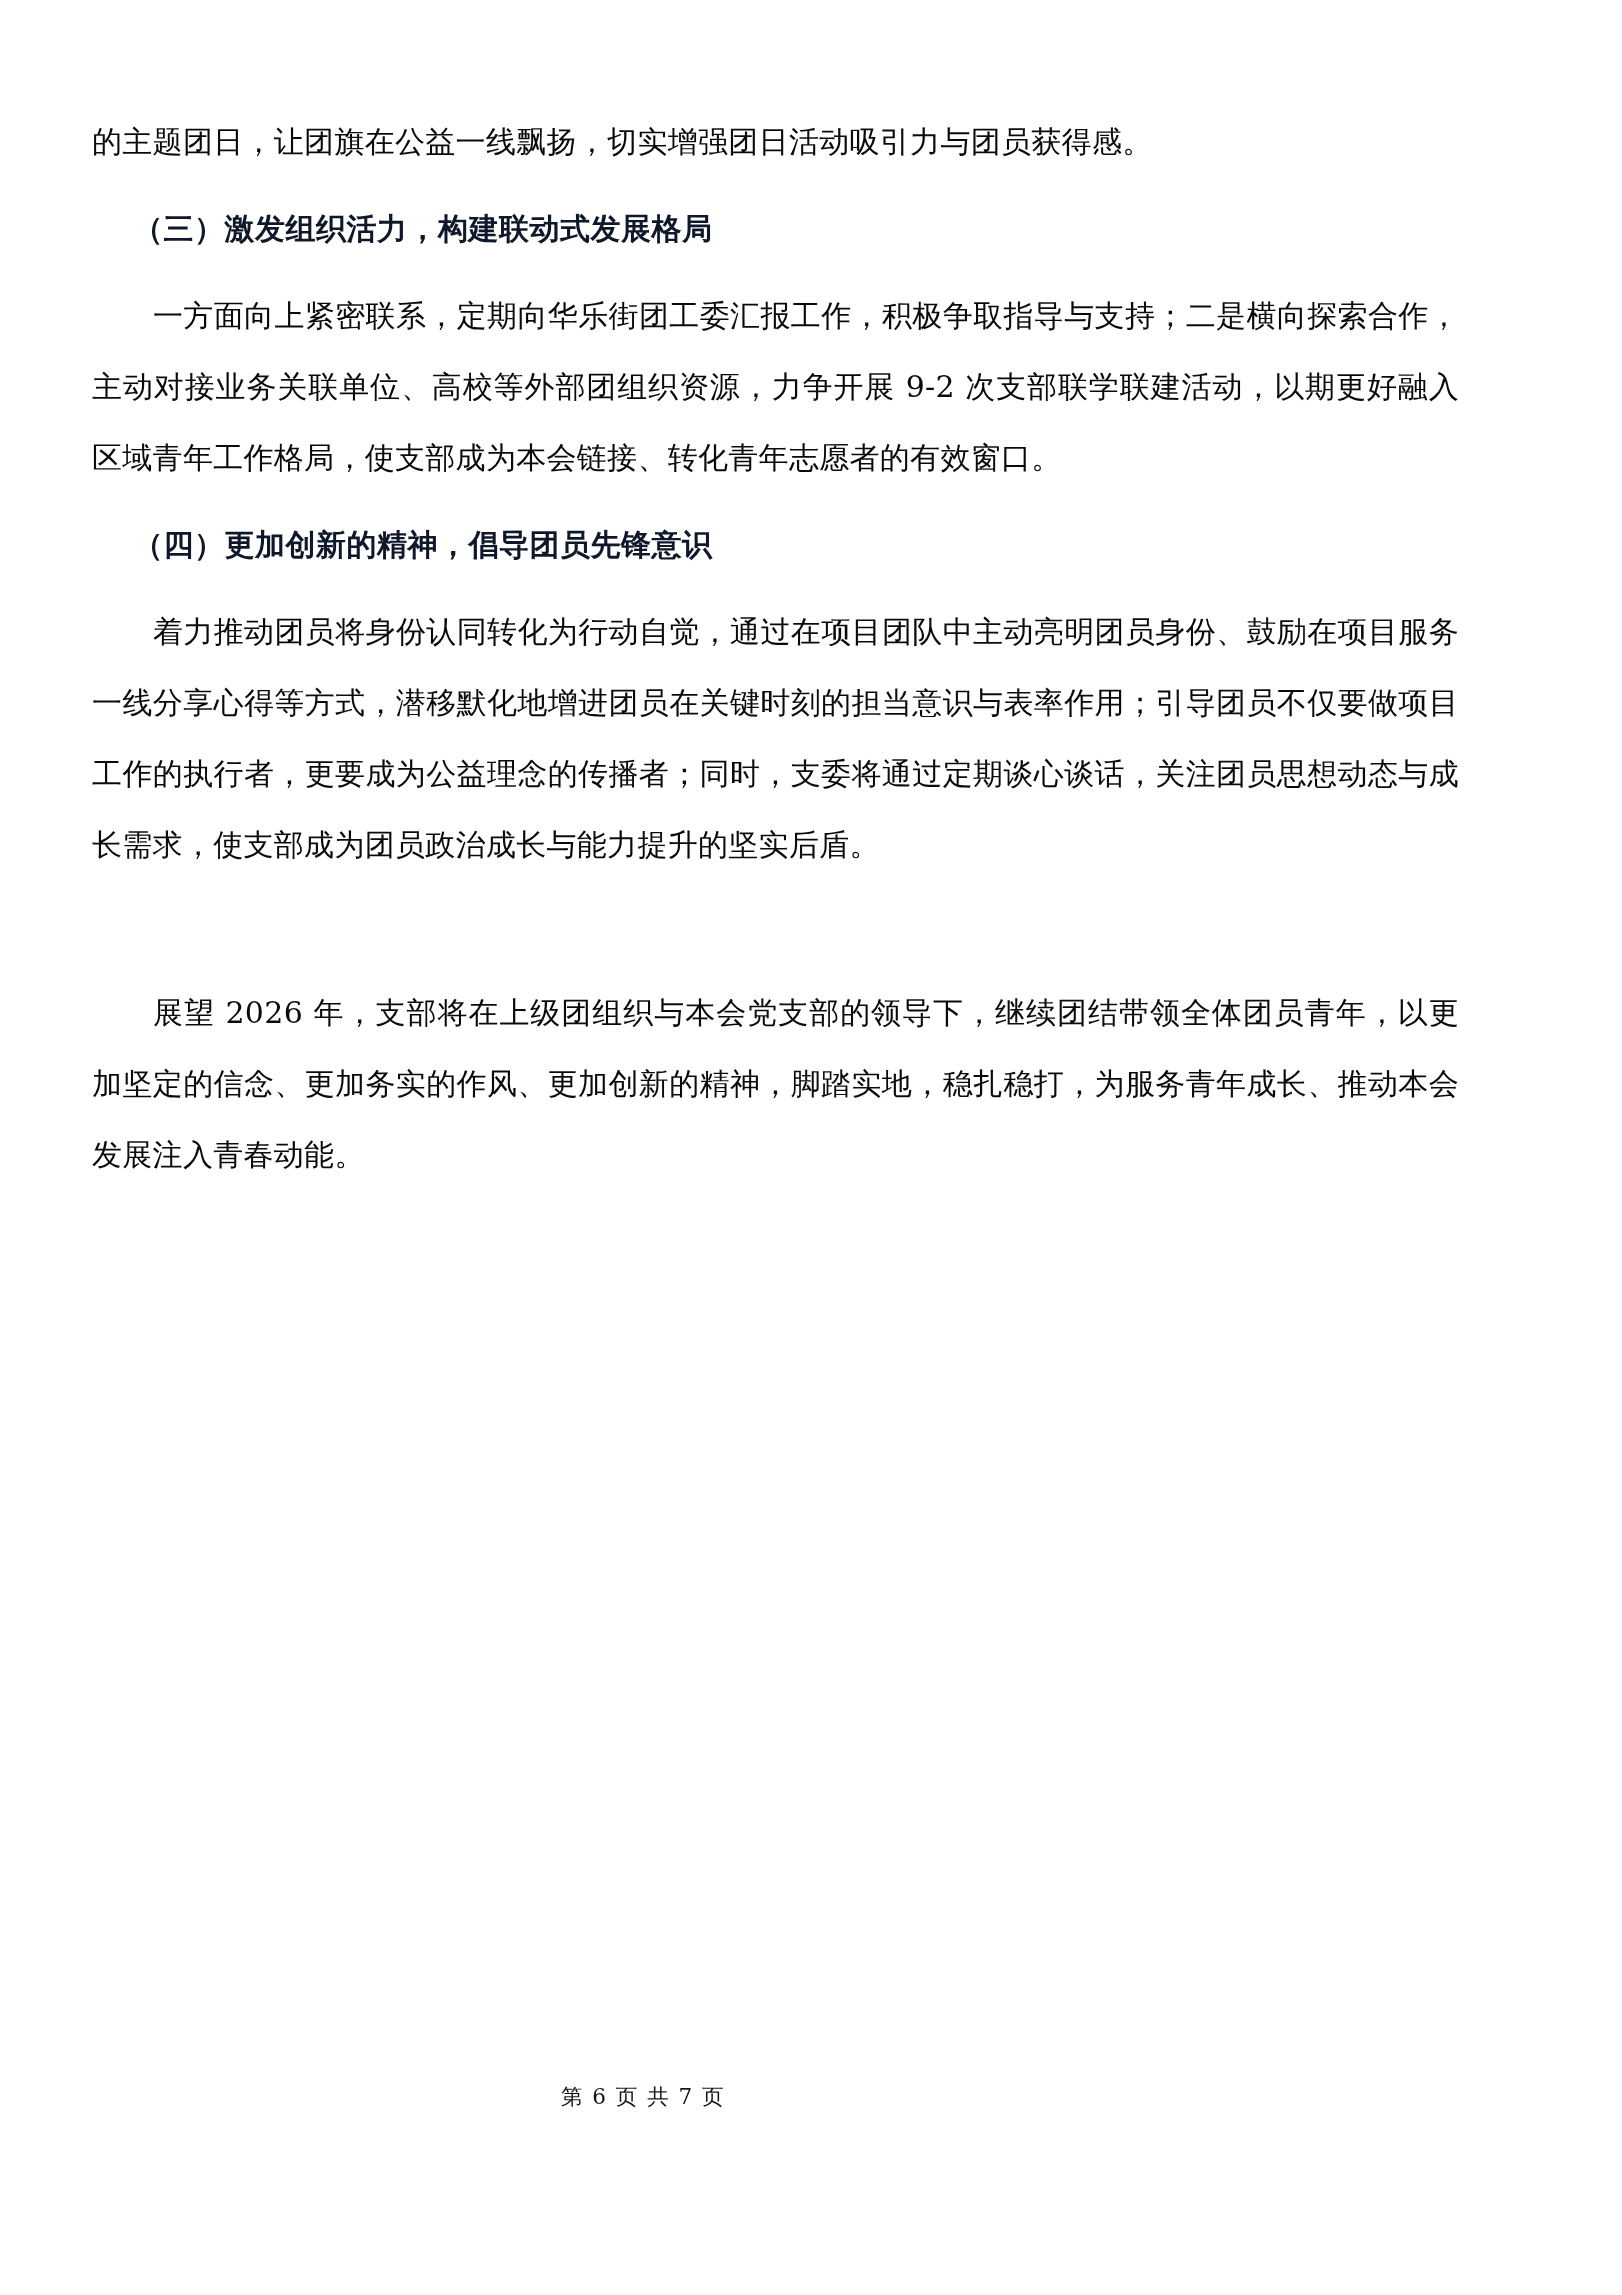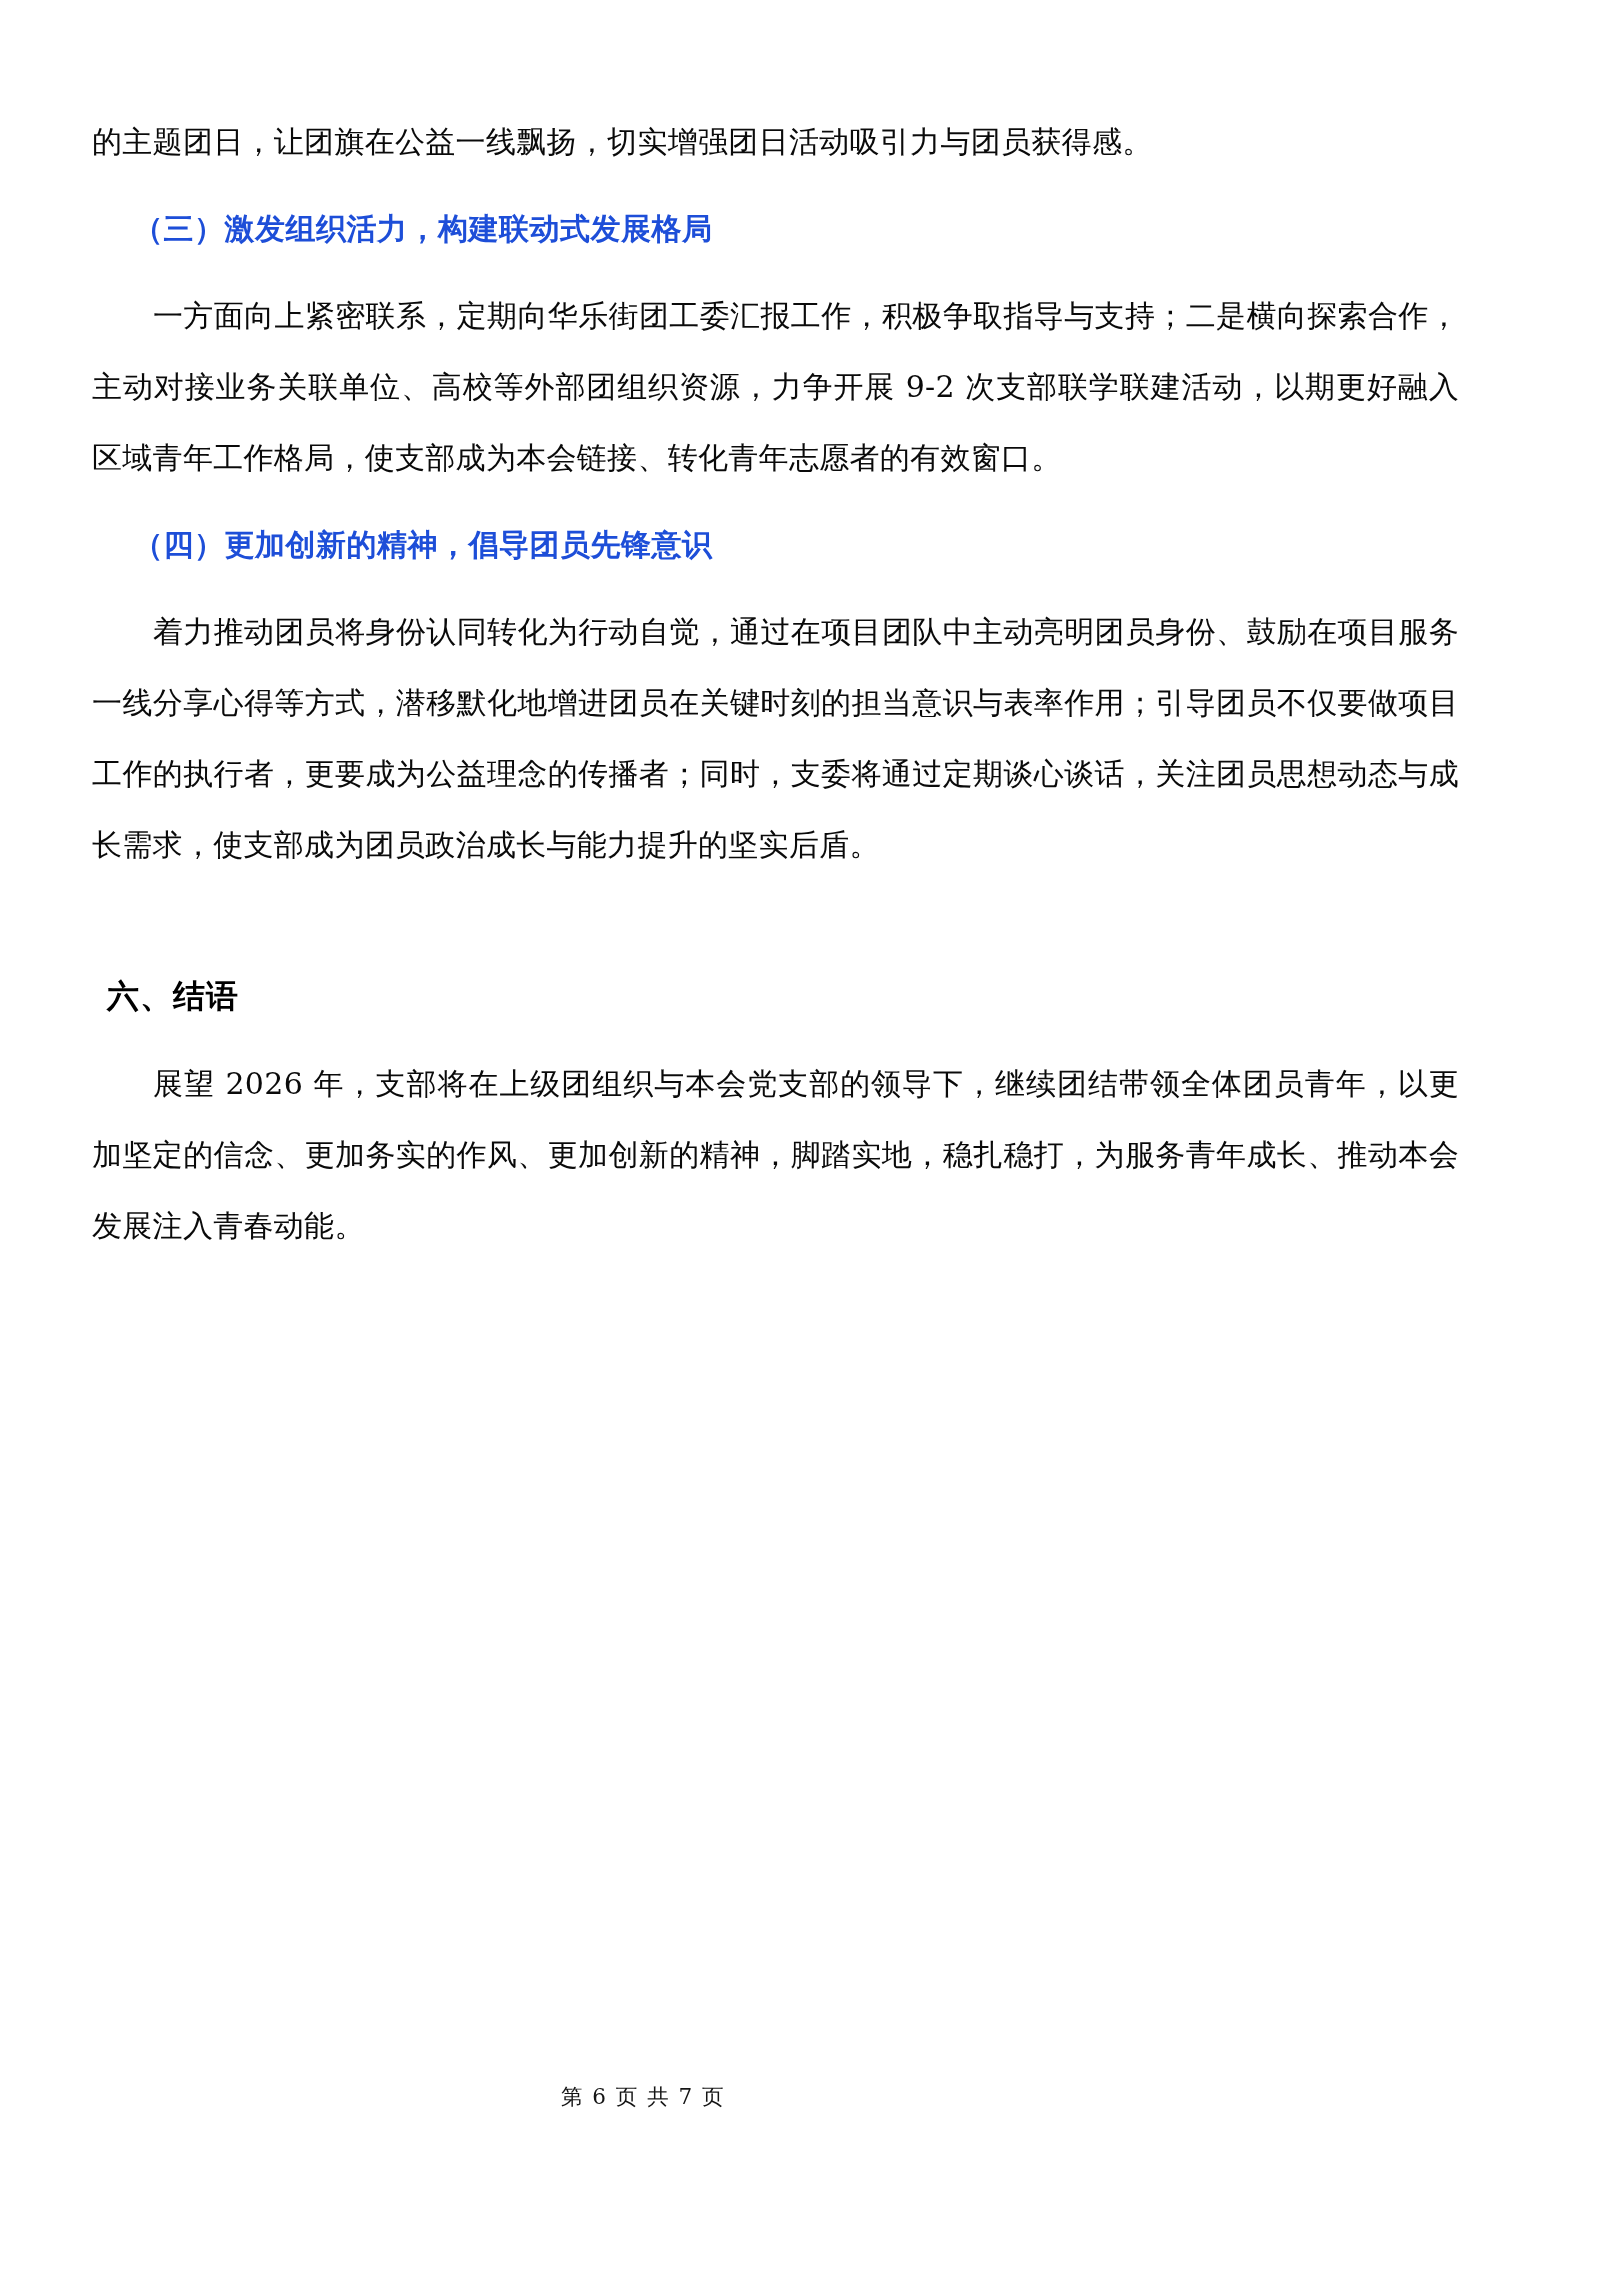--- a/index.html
+++ b/index.html
@@ -46,21 +46,21 @@
     font-weight: 400;
     font-family: "DejaVu Serif", "Liberation Serif", serif;
   }
   .para.indent { text-indent: 61px; }
   .para.cont   { text-indent: 0; }
 
   
   .subhead {
     font-size: 30px;
     line-height: 71px;
-    color: #1d4ed8;
+    color: #0f172a;
     font-weight: 700;
     text-indent: 57px;
     margin: 0;
     letter-spacing: 0.5px;
     font-family: "DejaVu Serif", "Liberation Serif", serif;
   }
 
   
   .sechead {
     font-size: 32px;
@@ -101,21 +101,20 @@
     <p class="subhead">（三）激发组织活力，构建联动式发展格局</p>
 
     <p class="para indent">一方面向上紧密联系，定期向华乐街团工委汇报工作，积极争取指导与支持；二是横向探索合作，主动对接业务关联单位、高校等外部团组织资源，力争开展 9-2 次支部联学联建活动，以期更好融入区域青年工作格局，使支部成为本会链接、转化青年志愿者的有效窗口。</p>
 
     <p class="subhead">（四）更加创新的精神，倡导团员先锋意识</p>
 
     <p class="para indent">着力推动团员将身份认同转化为行动自觉，通过在项目团队中主动亮明团员身份、鼓励在项目服务一线分享心得等方式，潜移默化地增进团员在关键时刻的担当意识与表率作用；引导团员不仅要做项目工作的执行者，更要成为公益理念的传播者；同时，支委将通过定期谈心谈话，关注团员思想动态与成长需求，使支部成为团员政治成长与能力提升的坚实后盾。</p>
 
     <div class="gap-lg"></div>
 
-    <p class="sechead">六、结语</p>
 
     <p class="para indent">展望 2026 年，支部将在上级团组织与本会党支部的领导下，继续团结带领全体团员青年，以更加坚定的信念、更加务实的作风、更加创新的精神，脚踏实地，稳扎稳打，为服务青年成长、推动本会发展注入青春动能。</p>
 
   </div>
 
   <div class="footer">第 6 页 共 7 页</div>
 
 </div>
 
 

